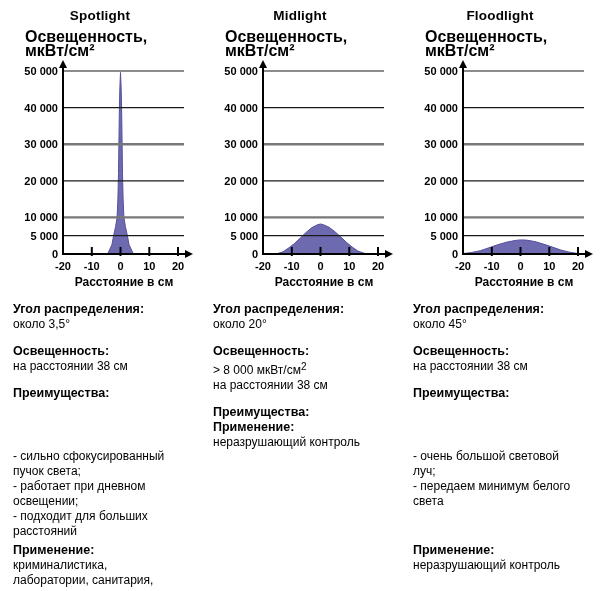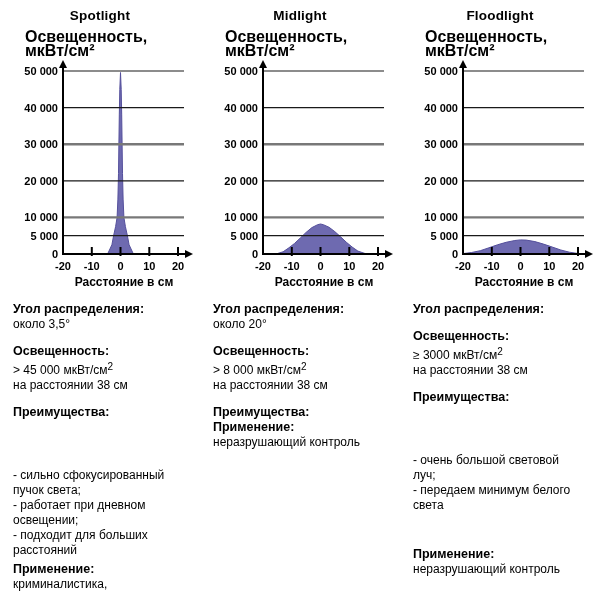--- a/index.html
+++ b/index.html
@@ -78,21 +78,20 @@
         <text x="178.0" y="212" font-size="11" text-anchor="middle">20</text>
         <text x="124" y="228" font-size="12" text-anchor="middle">Расстояние в см</text>
       </svg>
     <div class="info">
       <div class="sec">
         <p class="h">Угол распределения:</p>
         <p>около 3,5°</p>
       </div>
       <div class="sec">
         <p class="h">Освещенность:</p>
-        <p><span>&gt; 45 000 мкВт/см</span><sup class="big">2</sup></p>
         <p>на расстоянии 38 см</p>
       </div>
       <div class="sec">
         <p class="h">Преимущества:</p>
         <div class="pre adv-list">- сильно сфокусированный
 пучок света;
 - работает при дневном
 освещении;
 - подходит для больших
 расстояний</div>
@@ -191,24 +190,24 @@
         <text x="63.0" y="212" font-size="11" text-anchor="middle">-20</text>
         <text x="91.8" y="212" font-size="11" text-anchor="middle">-10</text>
         <text x="120.5" y="212" font-size="11" text-anchor="middle">0</text>
         <text x="149.3" y="212" font-size="11" text-anchor="middle">10</text>
         <text x="178.0" y="212" font-size="11" text-anchor="middle">20</text>
         <text x="124" y="228" font-size="12" text-anchor="middle">Расстояние в см</text>
       </svg>
     <div class="info">
       <div class="sec">
         <p class="h">Угол распределения:</p>
+        <p>около 45°</p>
       </div>
       <div class="sec">
         <p class="h">Освещенность:</p>
-        <p><span>≥ 3000 мкВт/см</span><sup class="big">2</sup></p>
         <p>на расстоянии 38 см</p>
       </div>
       <div class="sec">
         <p class="h">Преимущества:</p>
         <div class="pre adv-list">- очень большой световой
 луч;
 - передаем минимум белого
 света</div>
       </div>
       <div>

